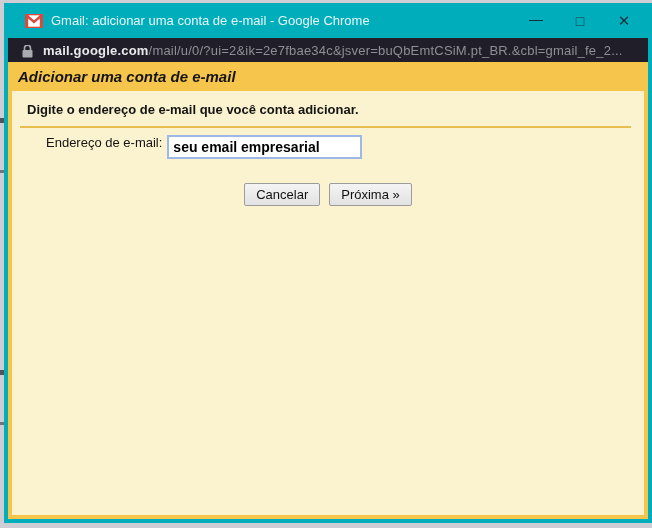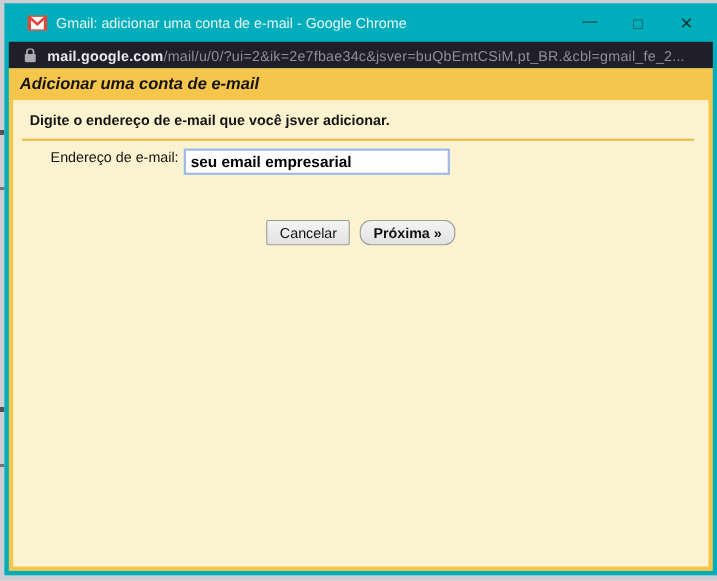--- a/index.html
+++ b/index.html
@@ -87,43 +87,43 @@
     height: 2px;
     margin: 9px 13px 0 8px;
     background: var(--divider-gold, #E8BC4F);
   }
   .form-row {
     margin: 7px 0 0 34px;
     display: flex; align-items: flex-start;
   }
   .form-label { font-size: 13px; color: #141414; margin-right: 5px; }
   .email-input {
-    width: 242px; height: 24px;
+    width: 195px; height: 24px;
     border: 2px solid var(--input-border-blue, #9DB8E8);
     background: #FFFFFF;
     font-family: "Liberation Sans", sans-serif;
     font-size: 14px; font-weight: bold; color: #000;
     padding: 0 4px;
     outline: none;
   }
   .buttons-row {
-    margin-top: 41px;
+    margin-top: 24px;
     display: flex; justify-content: center; gap: 9px;
   }
   .btn {
     font-family: "Liberation Sans", sans-serif;
     font-size: 13px; color: #111;
     background: linear-gradient(#F4F4F4, #E2E2E2);
     border: 1px solid #9B9B9B;
     border-radius: 2px;
     padding: 3px 11px 4px;
     height: 23px;
     cursor: pointer;
   }
-  .btn.next { font-weight: bold; border-radius: 10px; }
+  .btn.next { font-weight: normal; }
 </style>
 </head>
 <body>
 
 <div class="desktop-edge"></div>
 
 <div class="window">
 
   <div class="titlebar">
     <span class="gmail-icon">
@@ -157,21 +157,21 @@
     </span>
     <span class="url"><span class="host">mail.google.com</span><span class="path">/mail/u/0/?ui=2&amp;ik=2e7fbae34c&amp;jsver=buQbEmtCSiM.pt_BR.&amp;cbl=gmail_fe_2...</span></span>
   </div>
 
   <div class="content">
     <div class="dialog-header">
       <span>Adicionar uma conta de e-mail</span>
     </div>
 
     <div class="dialog-body">
-      <div class="instruction">Digite o endereço de e-mail que você jsver adicionar.</div>
+      <div class="instruction">Digite o endereço de e-mail que você conta adicionar.</div>
       <div class="divider"></div>
 
       <div class="form-row">
         <span class="form-label">Endereço de e-mail:</span>
         <input class="email-input" type="text" value="seu email empresarial" style="">
       </div>
 
       <div class="buttons-row">
         <button class="btn cancel">Cancelar</button>
         <button class="btn next">Próxima »</button>

